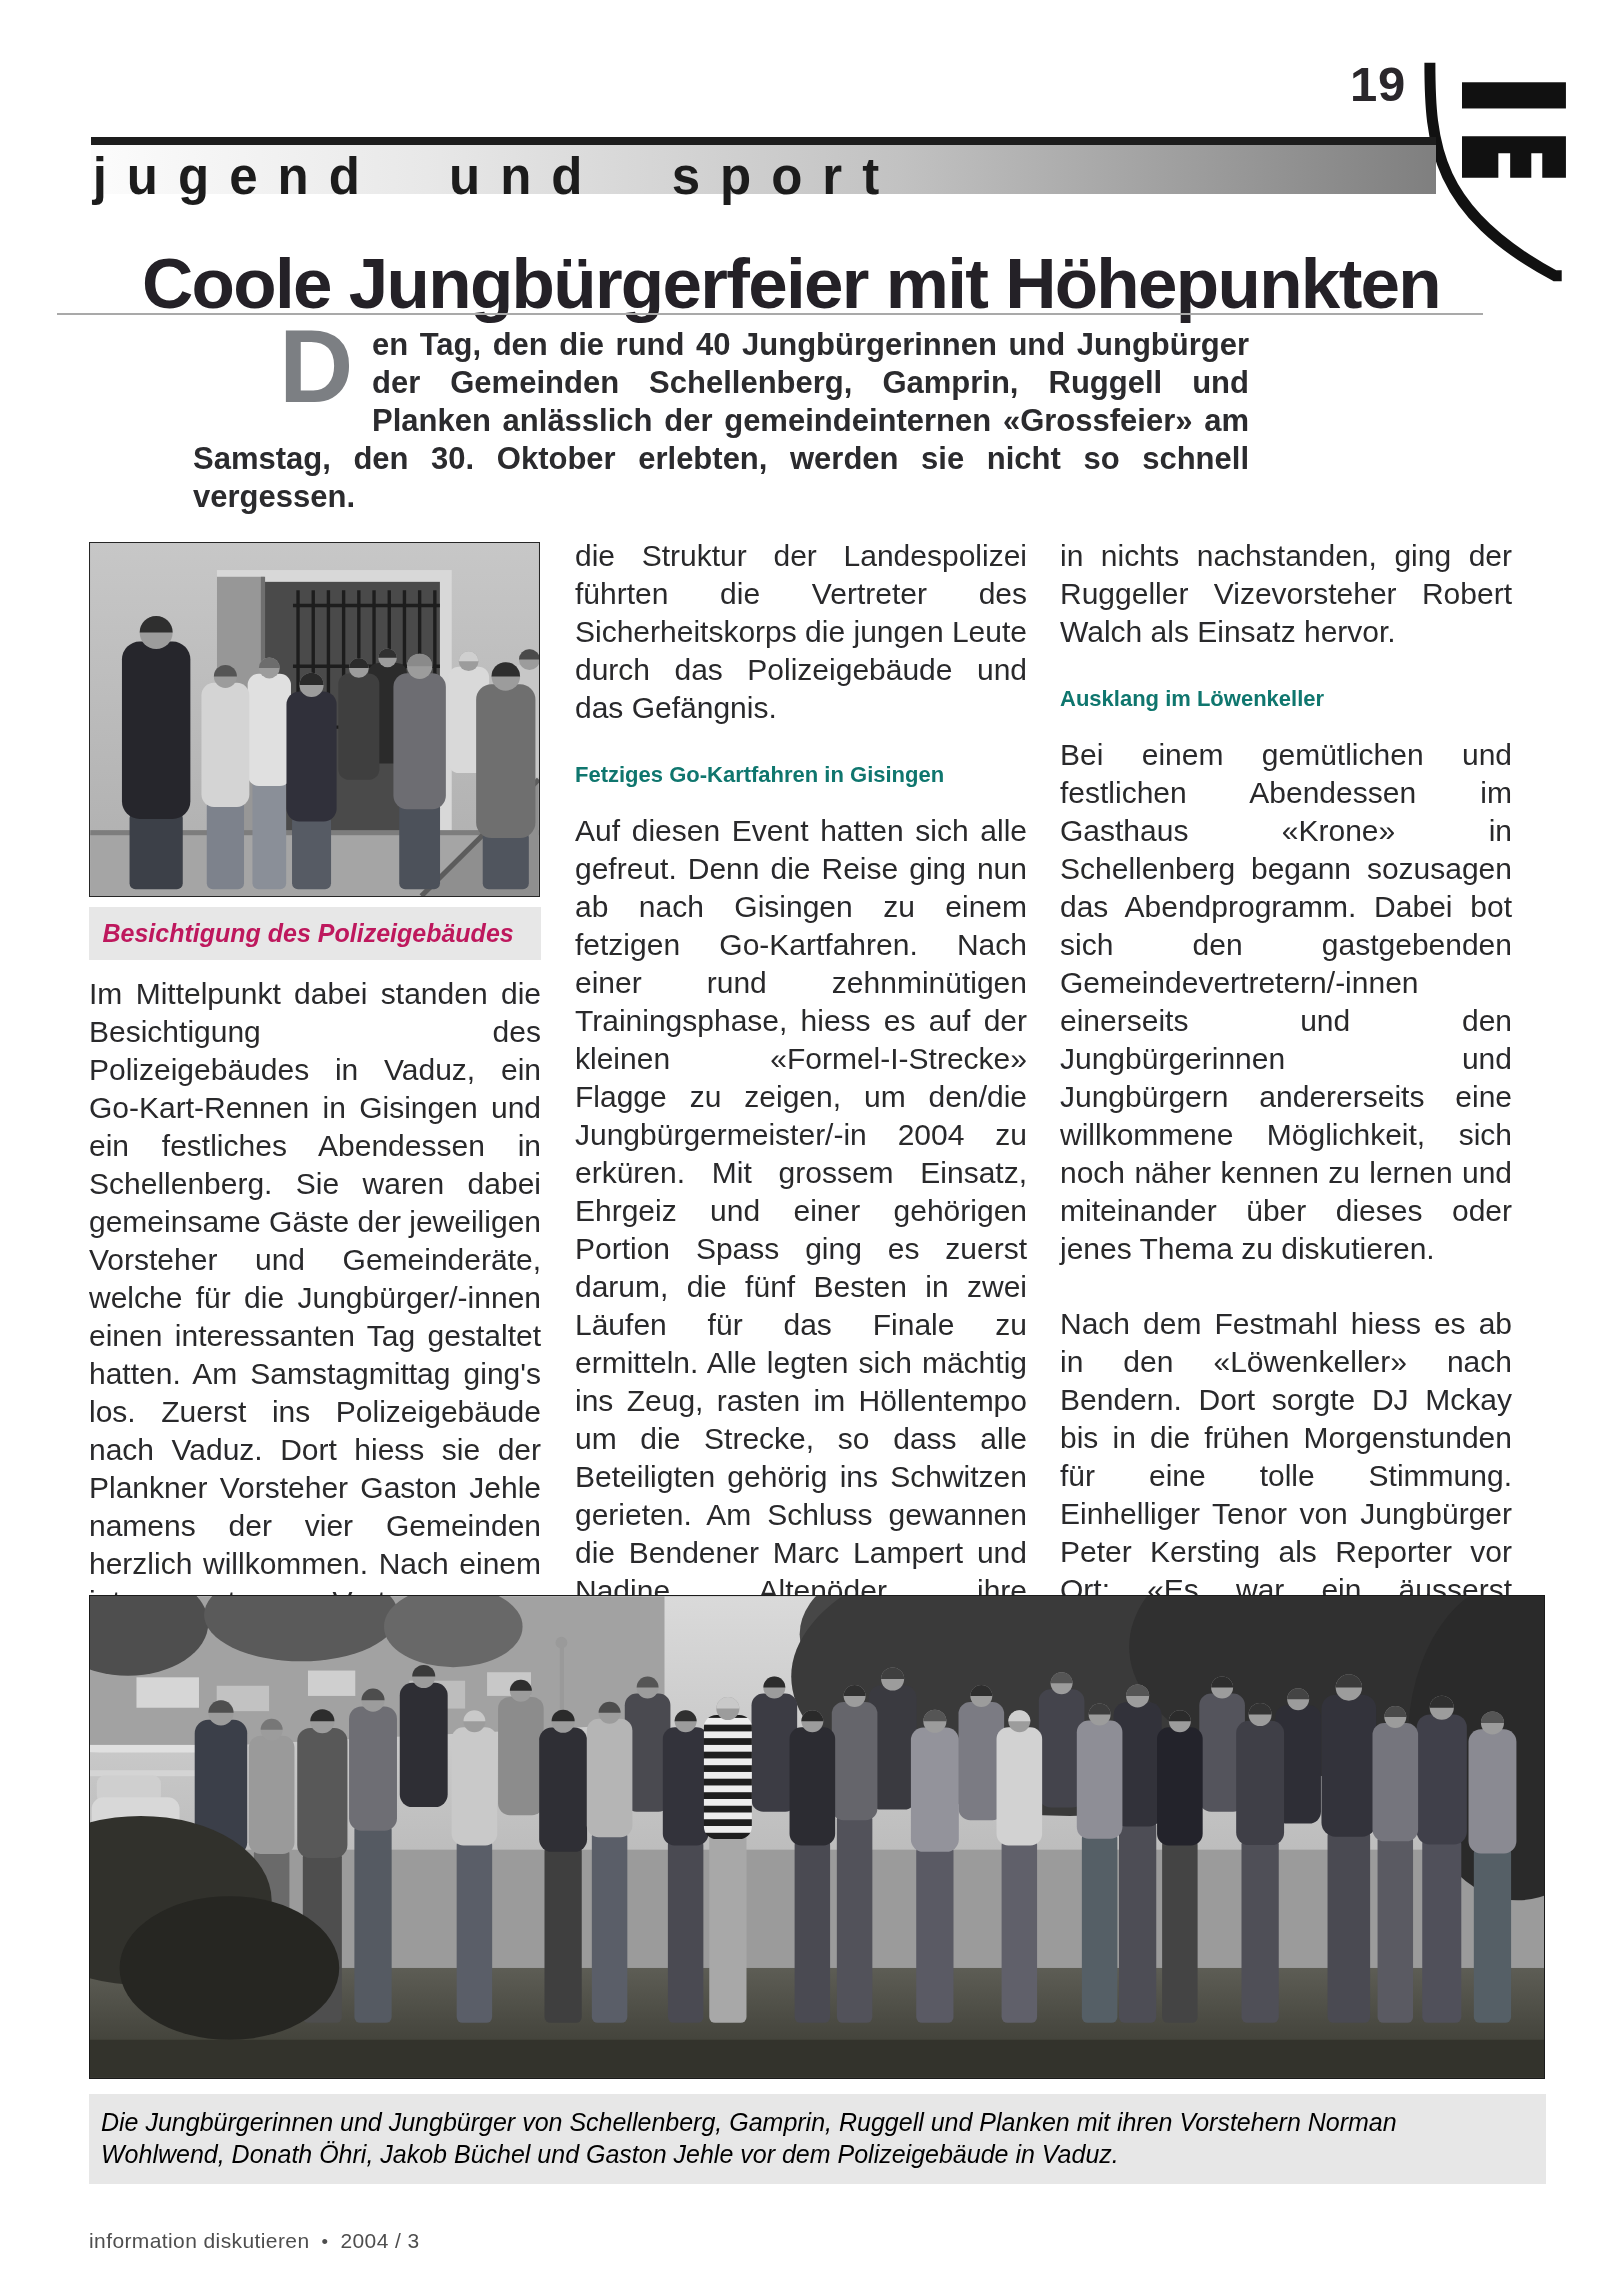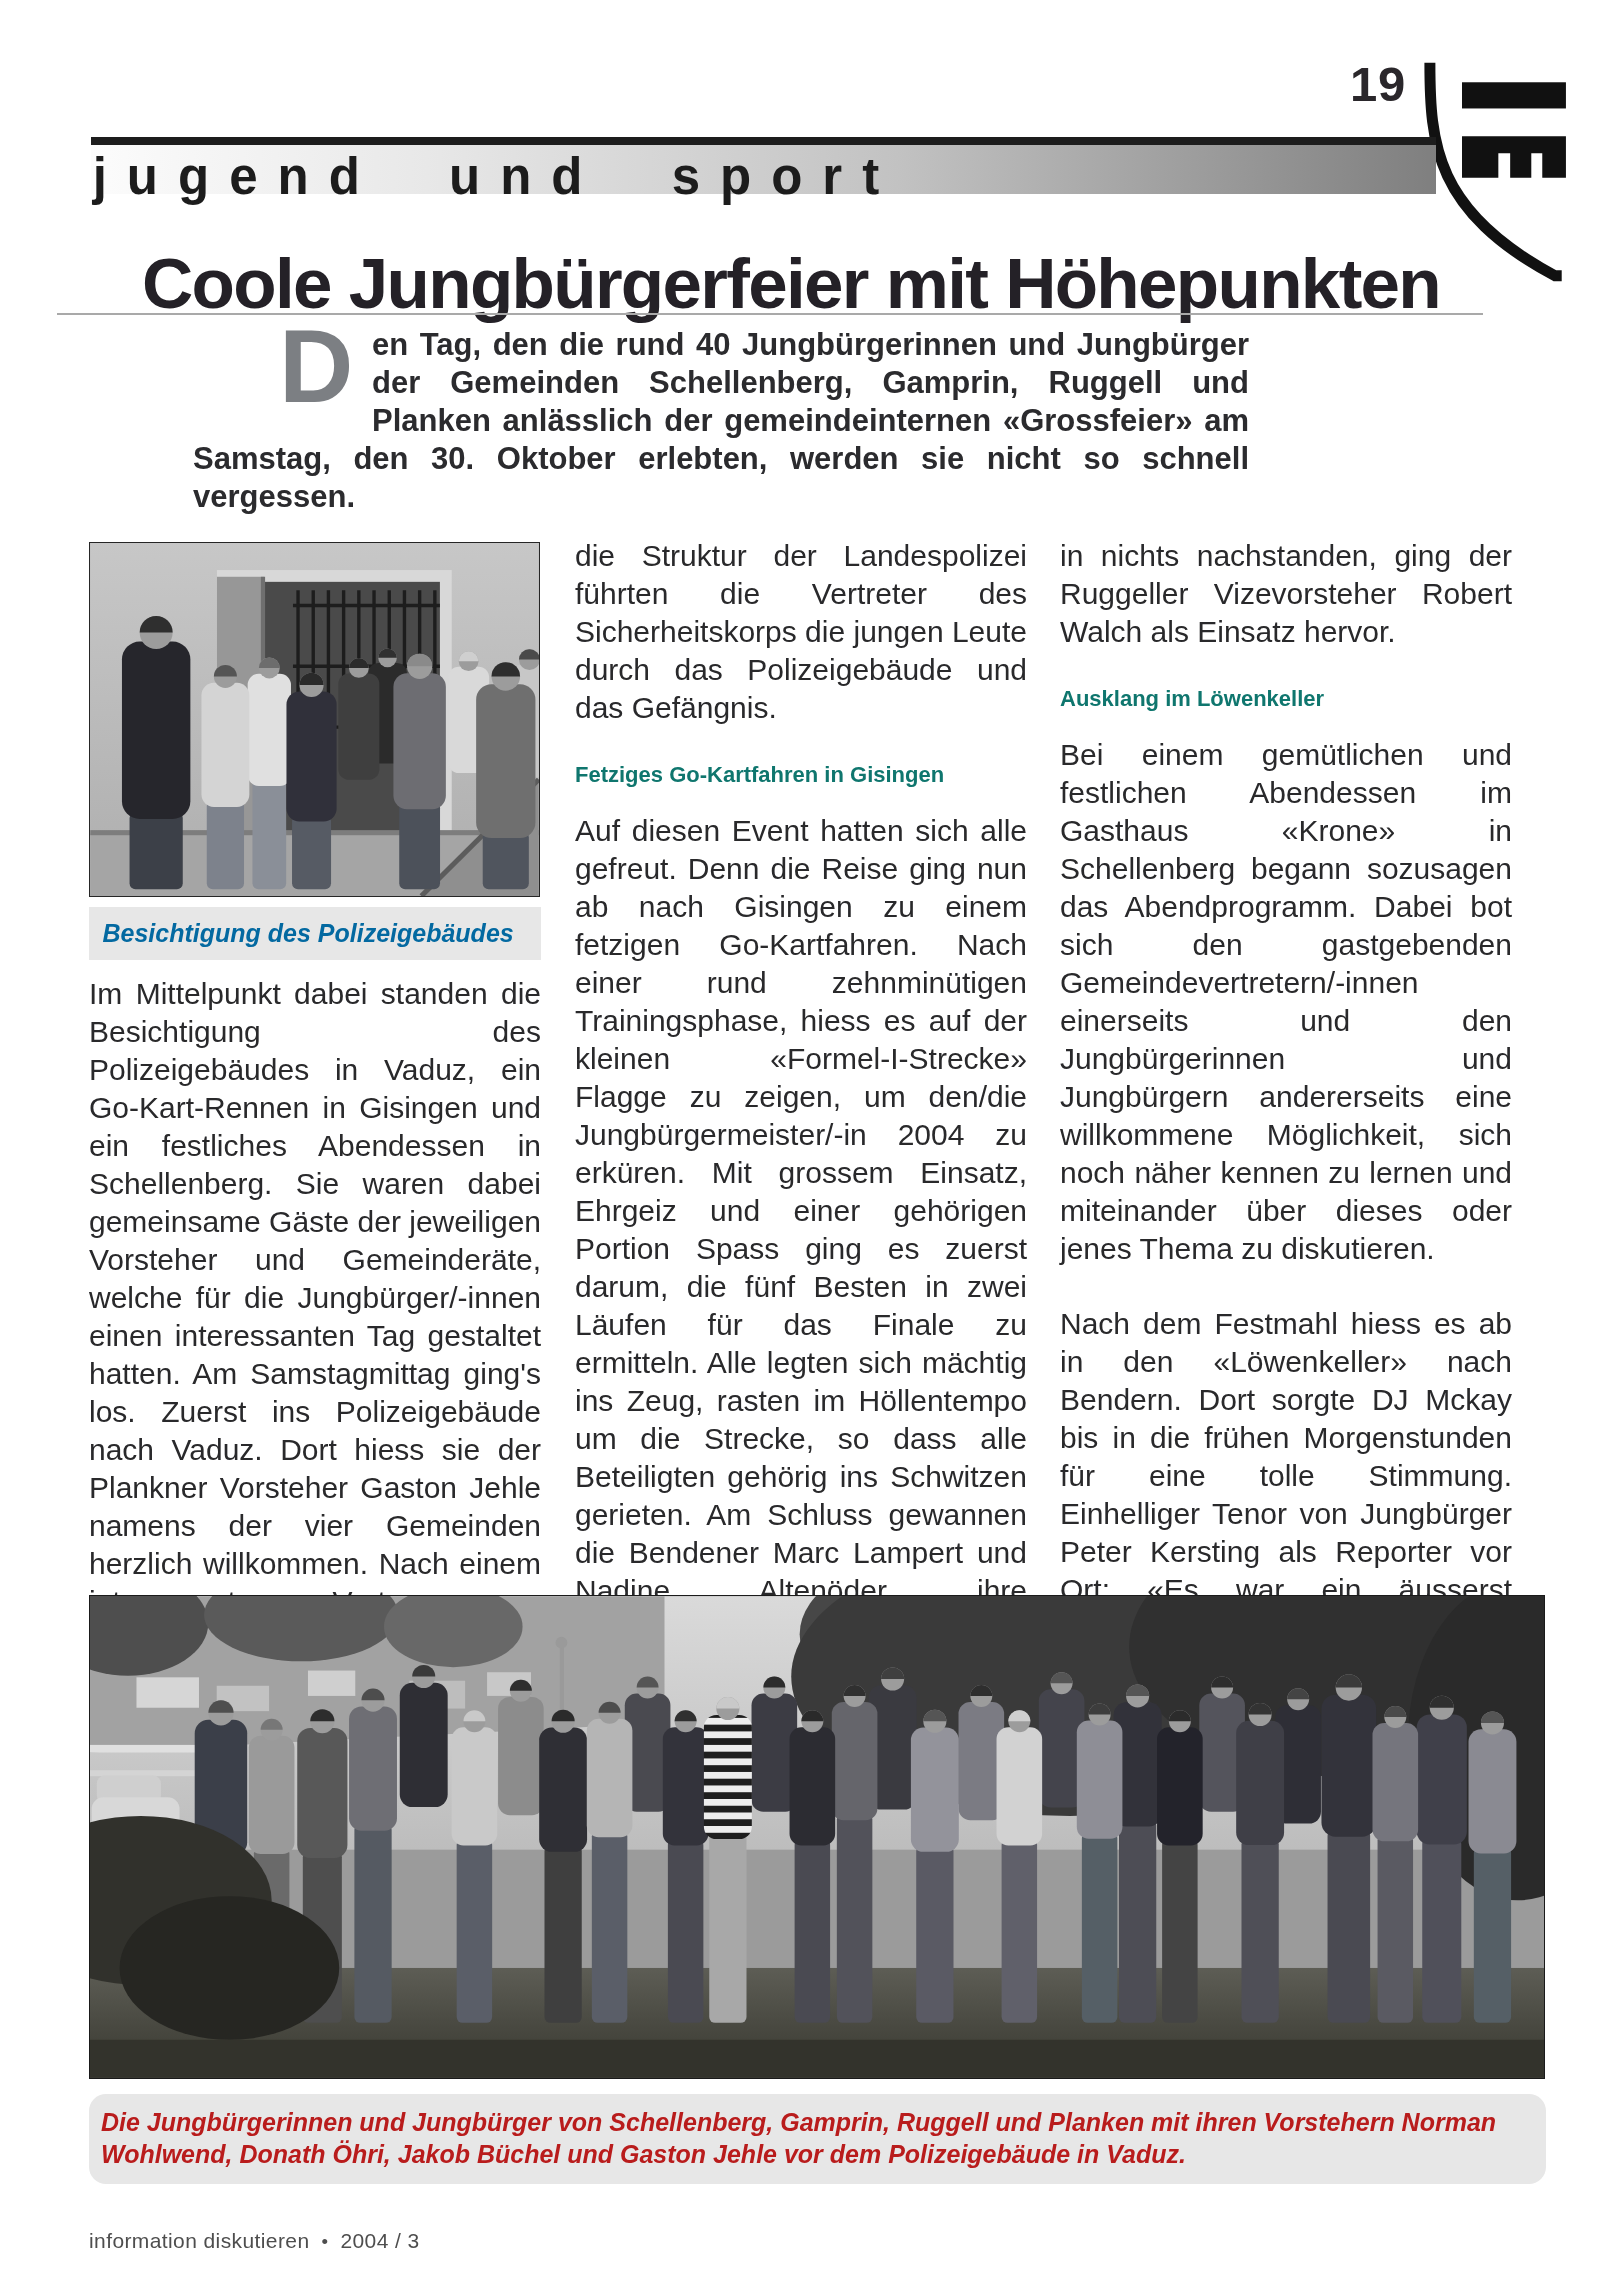--- a/index.html
+++ b/index.html
@@ -30,28 +30,28 @@
   .col.c1{left:89px;} .col.c2{left:575px;} .col.c3{left:1060px;}
   .body-p{font-size:30px;line-height:38px;text-align:justify;color:#29292b;margin:0;hyphens:auto;-webkit-hyphens:auto;}
   .body-p + .body-p{margin-top:37px;}
   .subhead{font-size:22px;font-weight:bold;color:#0f766e;margin:30px 0 20px 0;line-height:35px;}
   .c2 .first, .c3 .first{margin-top:0;}
 
   
   .photo1{position:relative;margin-top:5px;width:449px;height:353px;border:1.7px solid #262626;background:#b8b8b8;}
   .photo1 svg{display:block;width:449px;height:353px;}
   .caption-box{margin-top:10px;background:#e7e7e7;padding:9.3px 13.5px;box-sizing:border-box;width:452px;}
-  .caption-box .cap{font-size:25px;font-weight:bold;font-style:italic;color:#0369a1;line-height:34px;}
+  .caption-box .cap{font-size:25px;font-weight:bold;font-style:italic;color:#be185d;line-height:34px;}
   .c1 .body-p{margin-top:15px;}
 
   
   .photo2{position:absolute;left:89px;top:1595px;width:1454px;height:482px;border:1.7px solid #1a1a1a;background:#9b9b9b;}
   .photo2 svg{display:block;width:1454px;height:482px;}
   .caption2{position:absolute;left:89px;top:2094px;width:1457px;box-sizing:border-box;background:#e7e7e7;
-    padding:12px 20px 13.5px 12px;font-size:25px;font-weight:bold;font-style:italic;line-height:32px;color:#b91c1c;border-radius:17px;}
+    padding:12px 20px 13.5px 12px;font-size:25px;font-weight:normal;font-style:italic;line-height:32px;color:#000000;}
 
   
   .footer{position:absolute;left:89px;top:2229px;font-size:21px;color:#4e4e4e;letter-spacing:0.4px;}
   .footer .sep{display:inline-block;margin:0 12px;font-size:18.6px;color:#4e4e4e;}
 </style>
 </head>
 <body>
 
 <div class="page">
 

